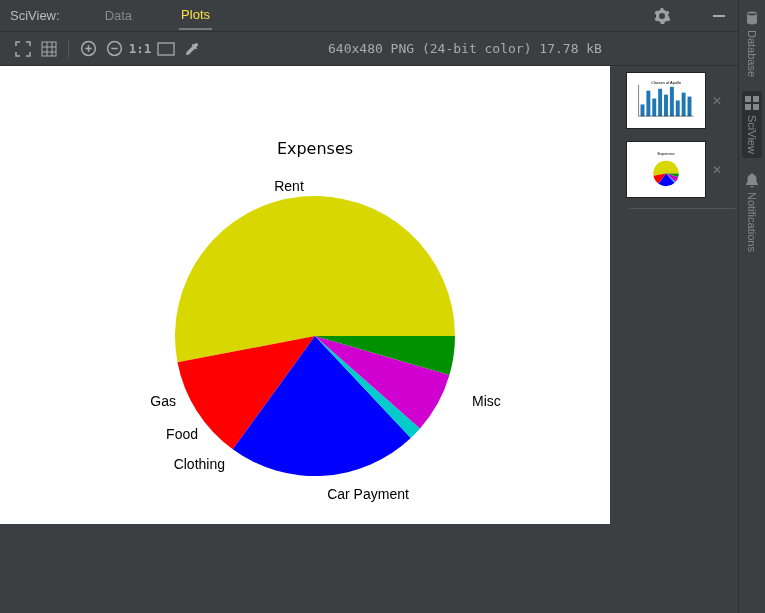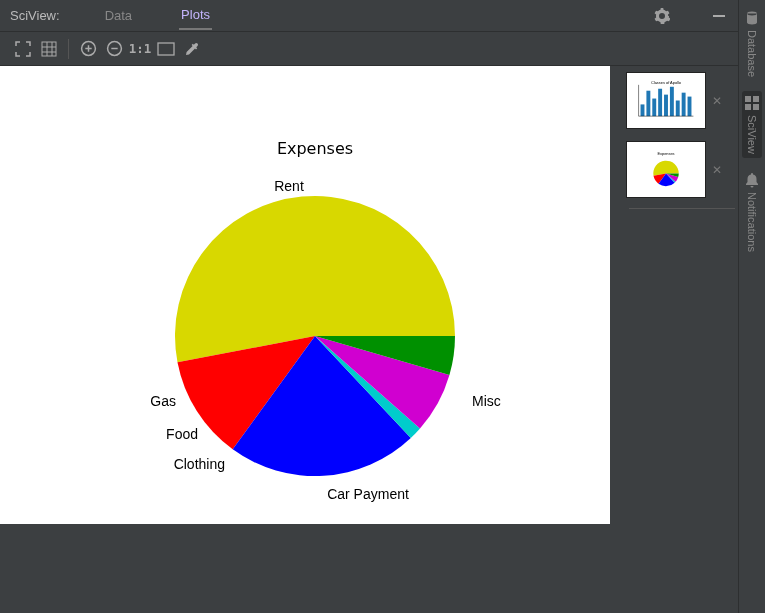--- a/index.html
+++ b/index.html
@@ -29,21 +29,21 @@
     gap: 29px;
   }
   .header-title { color: #bbbbbb; margin-right: 14px; }
   .header-tab {
     color: #888;
     margin-right: 16px;
     padding: 6px 2px;
     cursor: pointer;
   }
   .header-tab.active {
-    color: #c4b5fd;
+    color: #fde047;
     border-bottom: 2px solid #777;
   }
   .header-spacer { flex: 1; }
   .header-icon {
     width: 18px; height: 18px;
     display: flex; align-items: center; justify-content: center;
     margin-left: 10px;
     cursor: pointer;
   }
   .toolbar {
@@ -207,20 +207,21 @@
     <span class="tool-btn">
       <svg width="18" height="14" viewBox="0 0 18 14" stroke="#aaa" stroke-width="1.3" fill="none">
         <rect x="1" y="1" width="16" height="12"></rect>
       </svg>
     </span>
     <span class="tool-btn">
       <svg width="16" height="16" viewBox="0 0 16 16" fill="#aaa">
         <path d="M13.5 2.5a1.7 1.7 0 00-2.4 0L9.8 3.8l-1-1L7.6 4l1 1-6 6L2 14l3-.6 6-6 1 1 1.2-1.2-1-1 1.3-1.3a1.7 1.7 0 000-2.4z"></path>
       </svg>
     </span>
+    <span class="tool-abs">640x480 PNG (24-bit color) 17.78 kB</span>
   </div>
 
   <div class="plot-area">
     <div class="canvas">
       <svg id="pie-svg" width="610" height="458" viewBox="0 0 610 458">
           <text x="315" y="88" text-anchor="middle" class="chart-title">Expenses</text>
           <path d="M 315 270 L 455 270 A 140 140 0 1 0 177.4797848979836 296.2333840420015 Z" fill="#d8d800"></path>
           <text x="289" y="125" text-anchor="middle" class="pie-label">Rent</text>
           <path d="M 315 270 L 177.4797848979836 296.2333840420015 A 140 140 0 0 0 232.71006467905374 383.26237921249265 Z" fill="#ff0000"></path>
           <text x="472" y="340" text-anchor="start" class="pie-label">Misc</text>

